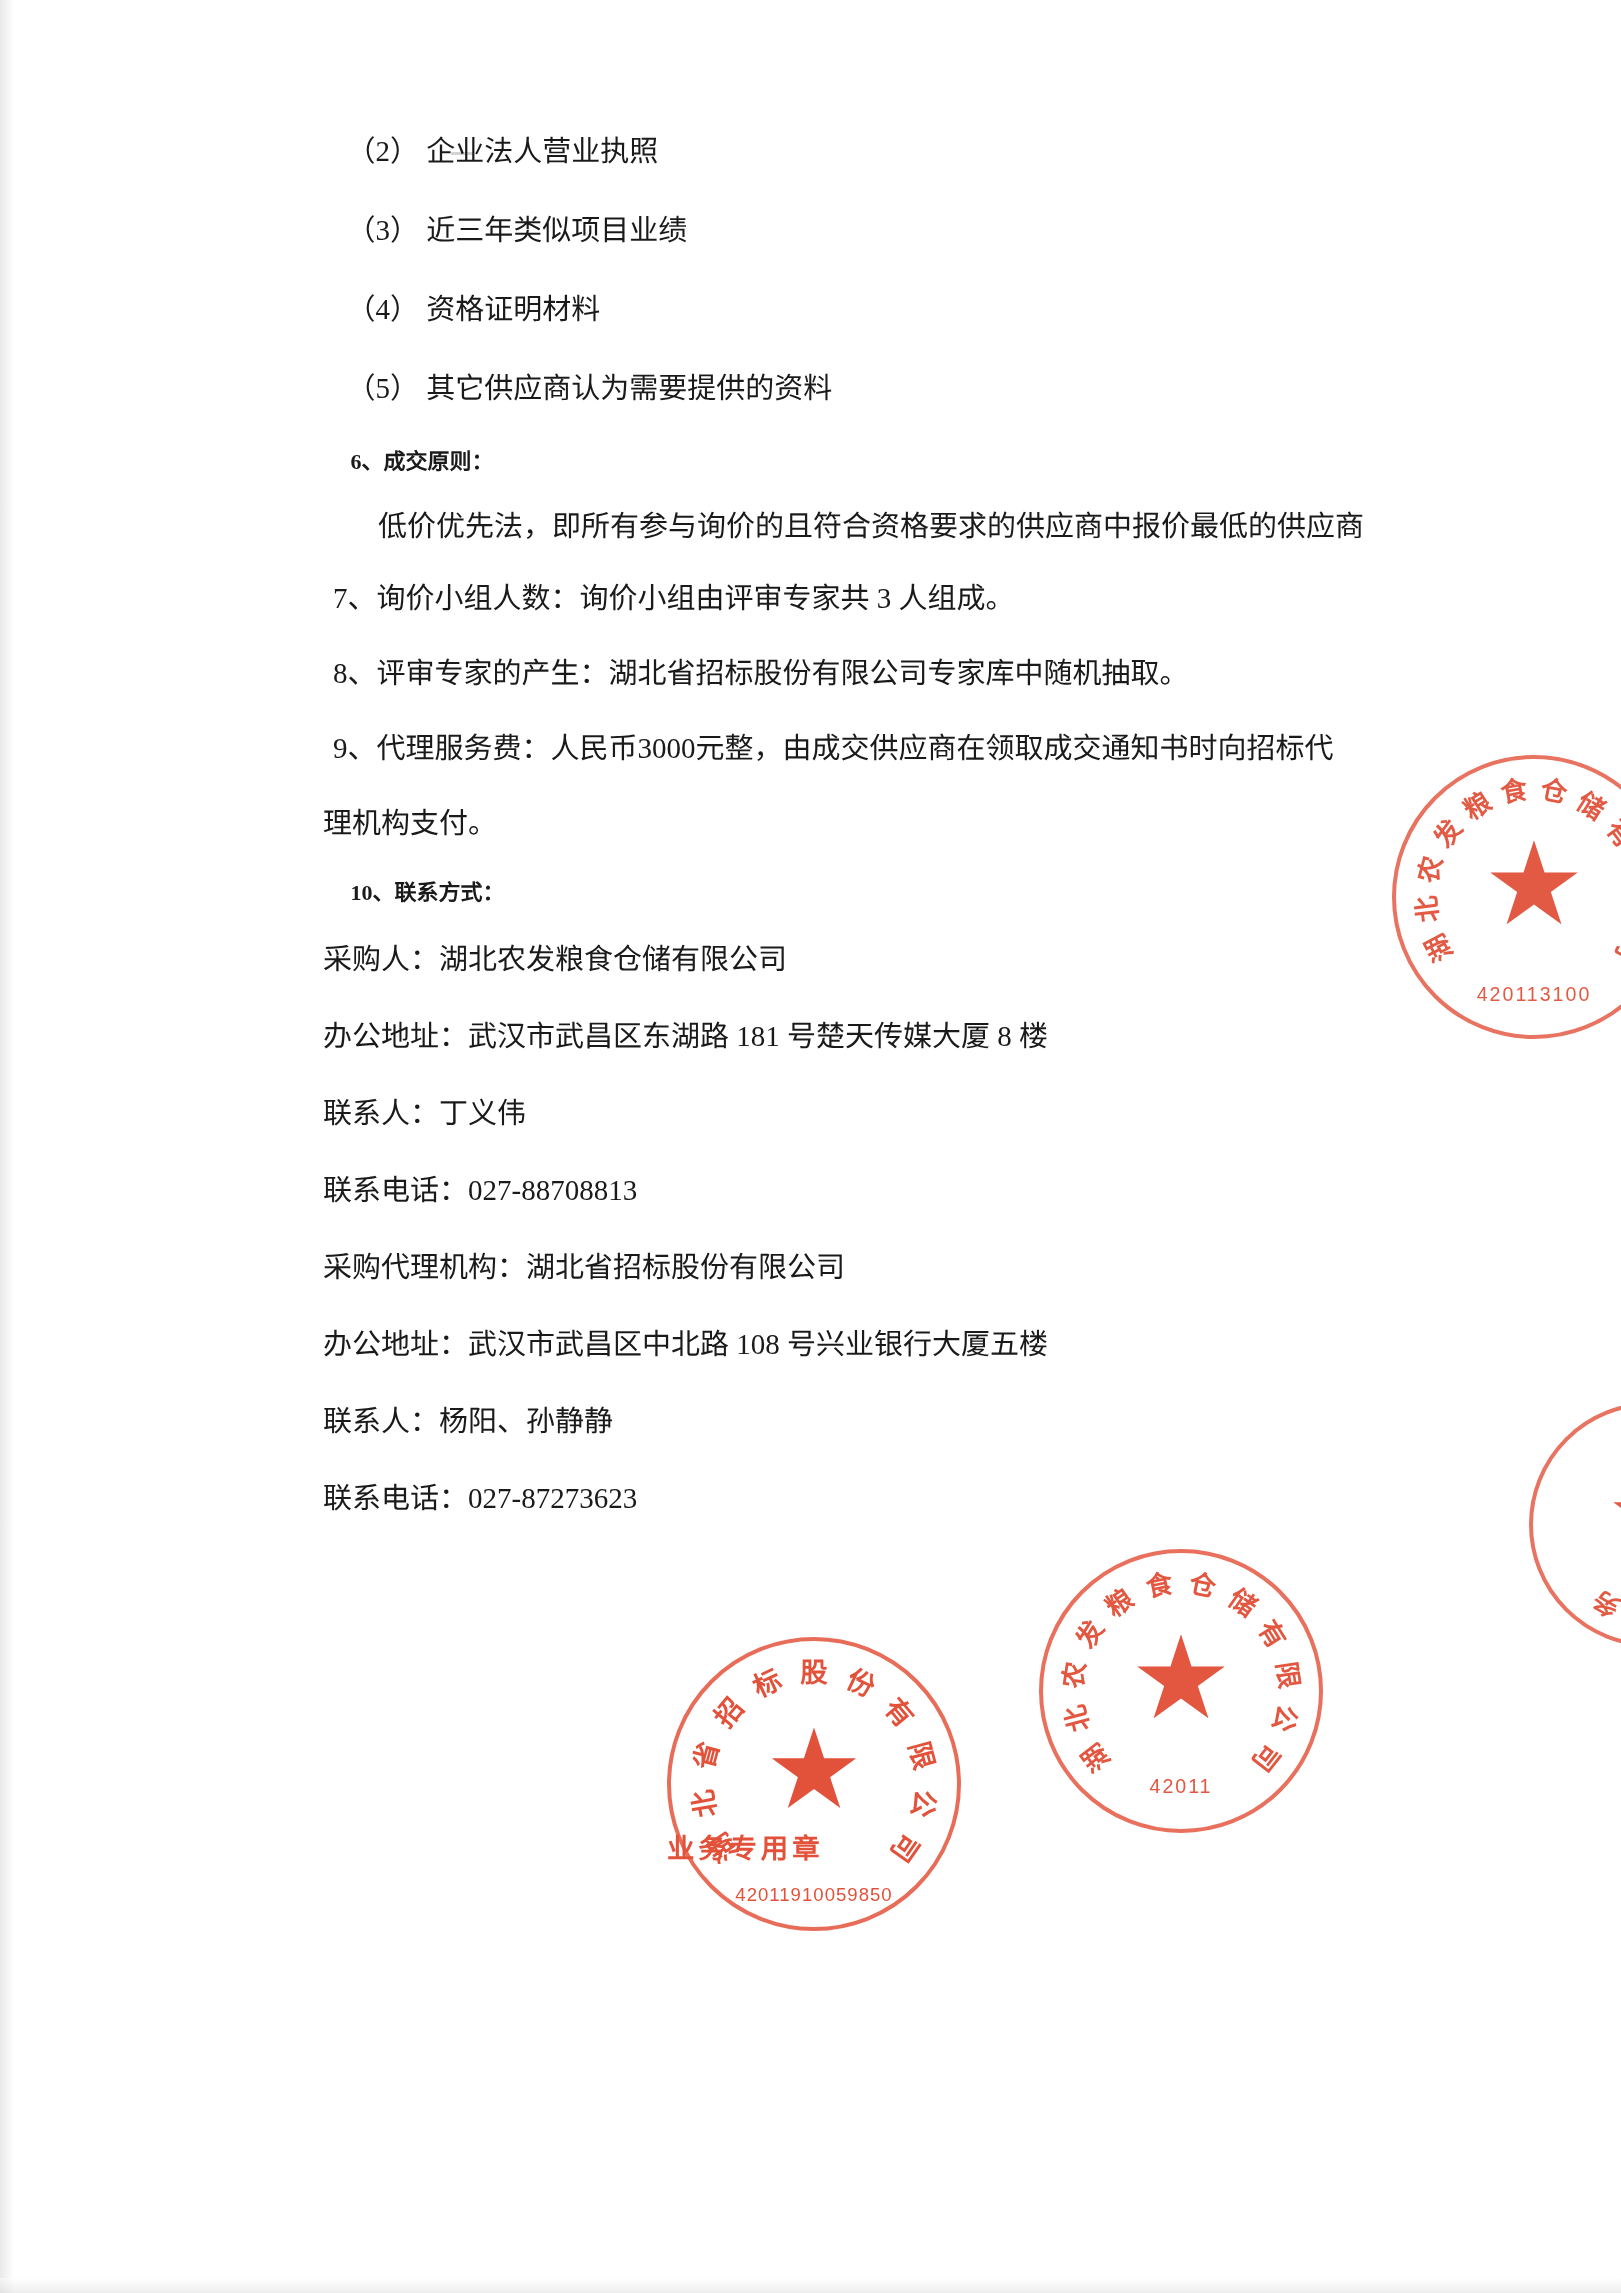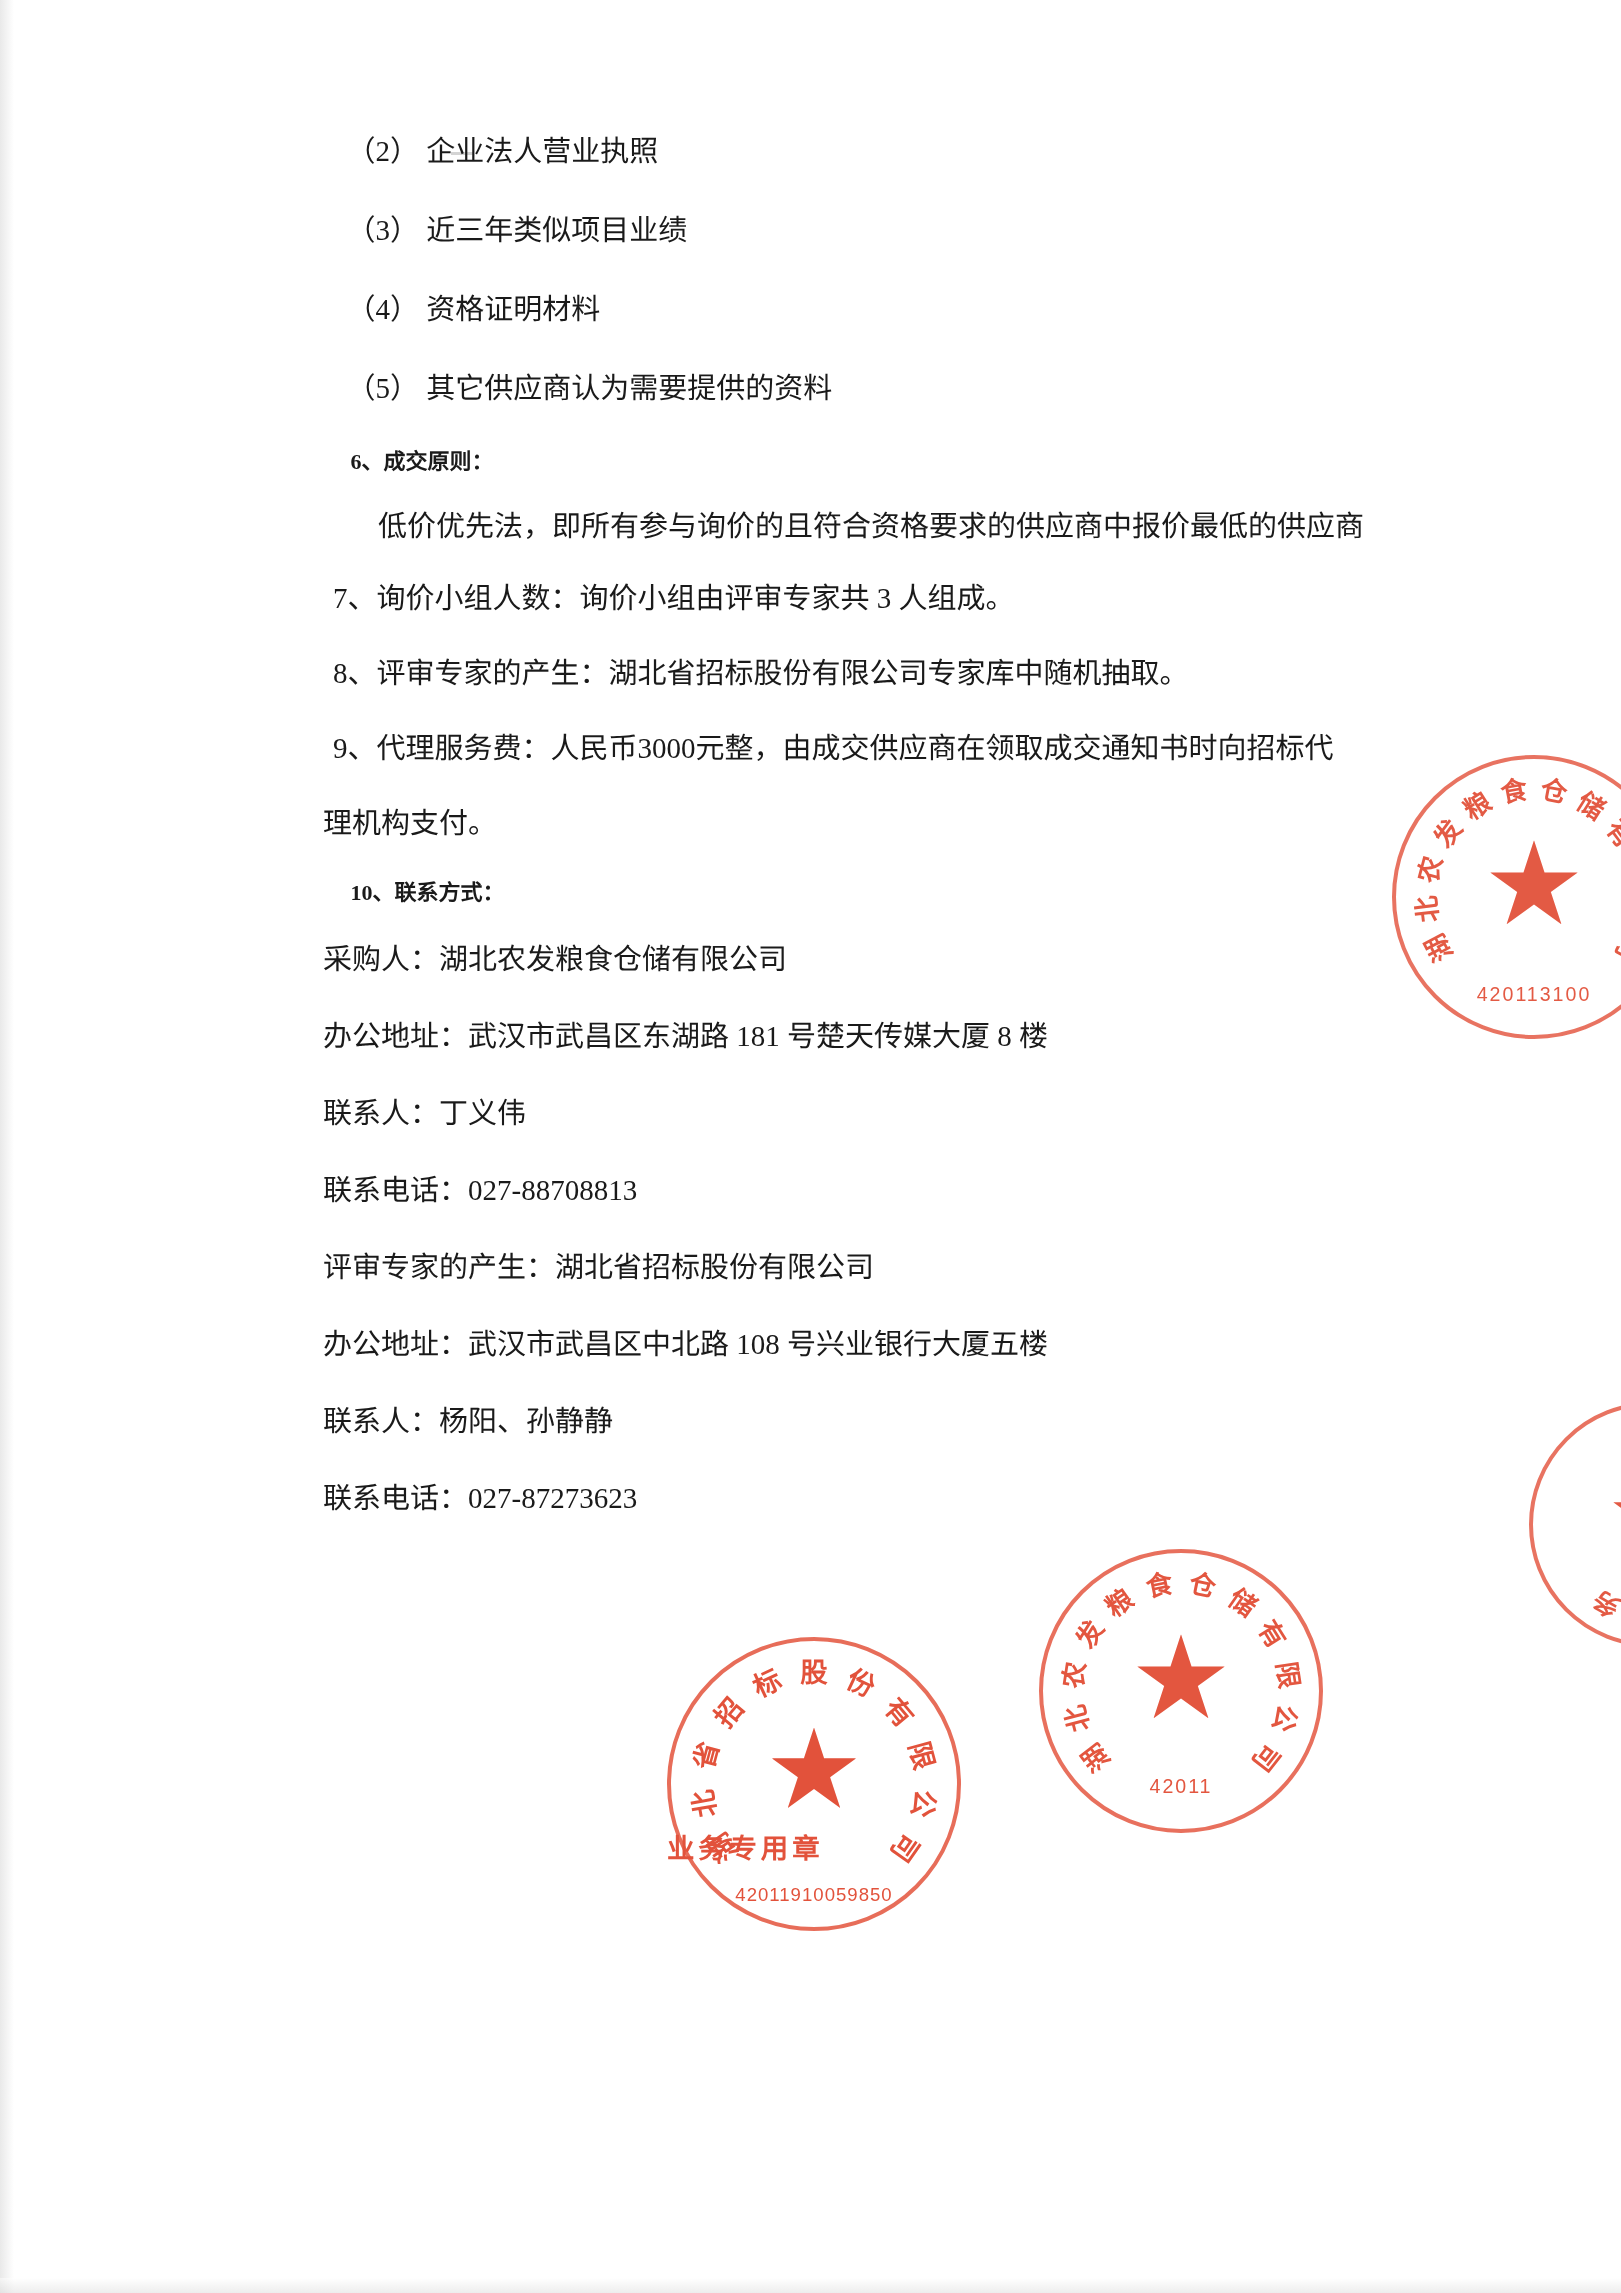--- a/index.html
+++ b/index.html
@@ -180,21 +180,21 @@
     <div class="item-line">8、评审专家的产生：湖北省招标股份有限公司专家库中随机抽取。</div>
     <div class="item-line">9、代理服务费：人民币3000元整，由成交供应商在领取成交通知书时向招标代</div>
     <div class="wrap-line">理机构支付。</div>
 
     <div class="num-head">10、联系方式：</div>
 
     <div class="contact-line">采购人：湖北农发粮食仓储有限公司</div>
     <div class="contact-line">办公地址：武汉市武昌区东湖路 181 号楚天传媒大厦 8 楼</div>
     <div class="contact-line">联系人：丁义伟</div>
     <div class="contact-line">联系电话：027-88708813</div>
-    <div class="contact-line">评审专家的产生：湖北省招标股份有限公司</div>
+    <div class="contact-line">采购代理机构：湖北省招标股份有限公司</div>
     <div class="contact-line">办公地址：武汉市武昌区中北路 108 号兴业银行大厦五楼</div>
     <div class="contact-line">联系人：杨阳、孙静静</div>
     <div class="contact-line">联系电话：027-87273623</div>
 
   </div>
 
 
   <div class="seal" id="seal-top-right">
     <div class="seal-ring"></div>
     <div class="seal-arc-text">

